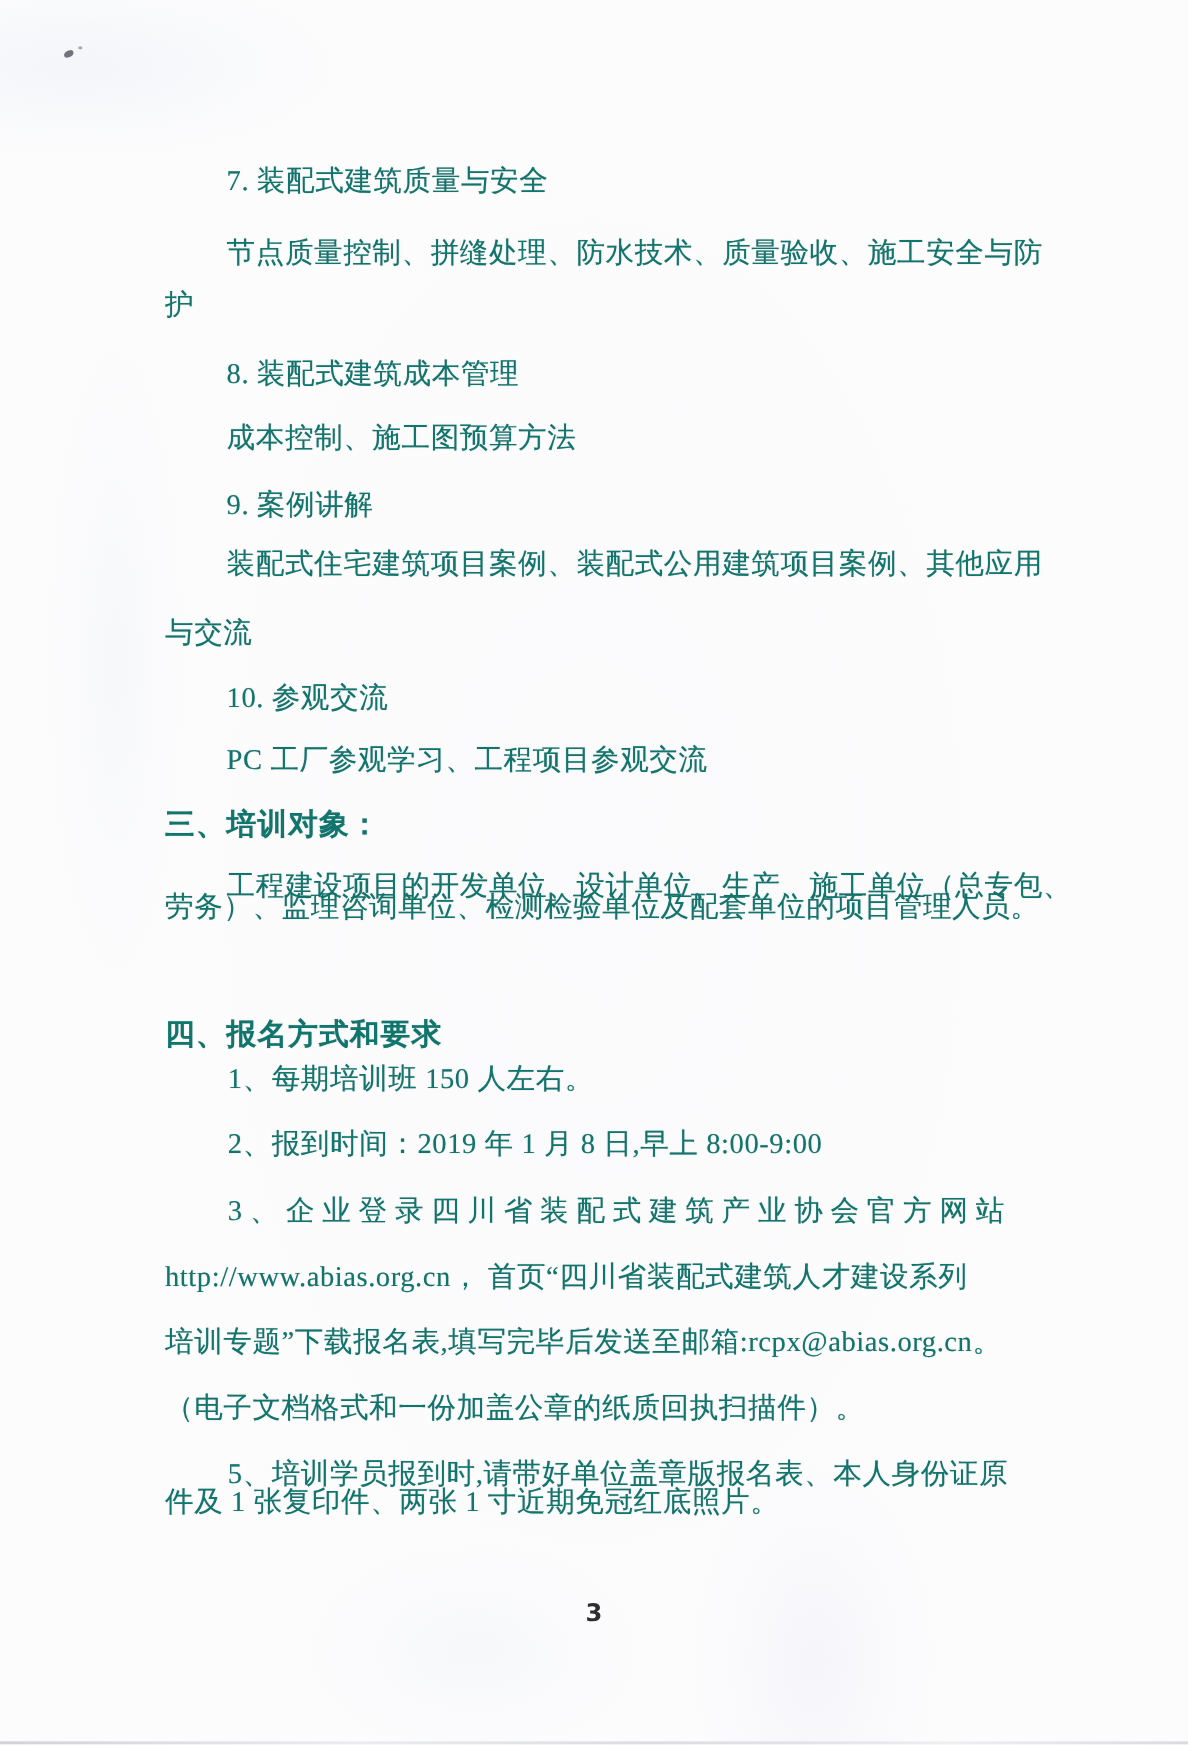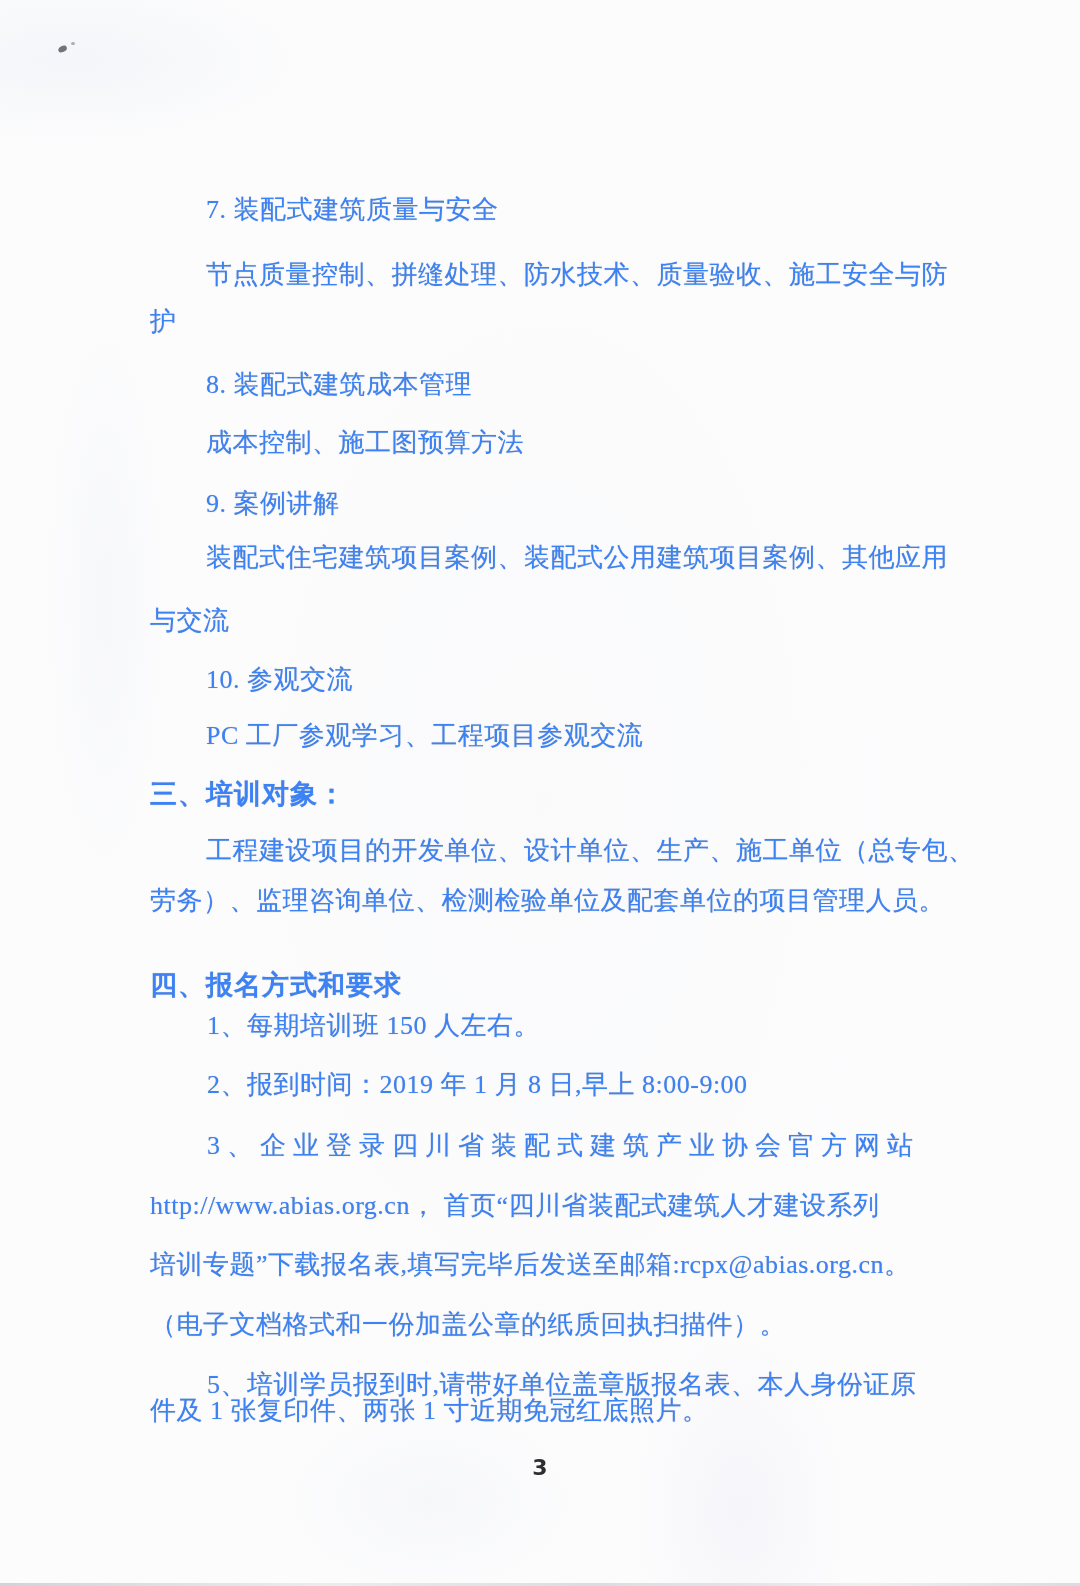--- a/index.html
+++ b/index.html
@@ -49,24 +49,23 @@
     left: 71px; top: 42px;
     width: 4px; height: 3px;
     background: #7a7a84;
     border-radius: 50%;
     opacity: 0.6;
   }
   .line {
     position: absolute;
     white-space: nowrap;
     font-size: 26px;
-    color: #3b82f6;
+    color: #0f766e;
     letter-spacing: 0.5px;
     text-shadow: 0 0 1px rgba(45,45,48,0.35);
-    margin-top: 45px;
   }
   .flush  { left: 150px; }
   .indent { left: 206px; }
   .num    { left: 207px; }
   .bold   { font-weight: 700; font-size: 27px; letter-spacing: 1px; }
   .stretch { letter-spacing: 7px; }
   .page-num {
     position: absolute;
     left: 0; right: 0;
     top: 1455px;
@@ -90,21 +89,21 @@
   <div class="line flush" style="top:259px">护</div>
   <div class="line indent" style="top:322px">8. 装配式建筑成本管理</div>
   <div class="line indent" style="top:380px">成本控制、施工图预算方法</div>
   <div class="line indent" style="top:441px">9. 案例讲解</div>
   <div class="line indent" style="top:495px">装配式住宅建筑项目案例、装配式公用建筑项目案例、其他应用</div>
   <div class="line flush" style="top:558px">与交流</div>
   <div class="line indent" style="top:617px">10. 参观交流</div>
   <div class="line indent" style="top:673px">PC 工厂参观学习、工程项目参观交流</div>
   <div class="line flush bold" style="top:731px">三、培训对象：</div>
   <div class="line indent" style="top:788px">工程建设项目的开发单位、设计单位、生产、施工单位（总专包、</div>
-  <div class="line flush" style="top:838px">劳务）、监理咨询单位、检测检验单位及配套单位的项目管理人员。</div>
+  <div class="line flush" style="top:807px">劳务）、监理咨询单位、检测检验单位及配套单位的项目管理人员。</div>
   <div class="line flush bold" style="top:922px">四、报名方式和要求</div>
   <div class="line num" style="top:963px">1、每期培训班 150 人左右。</div>
   <div class="line num" style="top:1022px">2、报到时间：2019 年 1 月 8 日,早上 8:00-9:00</div>
   <div class="line num stretch" style="top:1083px">3、企业登录四川省装配式建筑产业协会官方网站</div>
   <div class="line flush" style="top:1143px">http://www.abias.org.cn， 首页“四川省装配式建筑人才建设系列</div>
   <div class="line flush" style="top:1202px">培训专题”下载报名表,填写完毕后发送至邮箱:rcpx@abias.org.cn。</div>
   <div class="line flush" style="top:1262px">（电子文档格式和一份加盖公章的纸质回执扫描件）。</div>
   <div class="line num" style="top:1322px">5、培训学员报到时,请带好单位盖章版报名表、本人身份证原</div>
   <div class="line flush" style="top:1348px">件及 1 张复印件、两张 1 寸近期免冠红底照片。</div>
   <div class="page-num">3</div>

